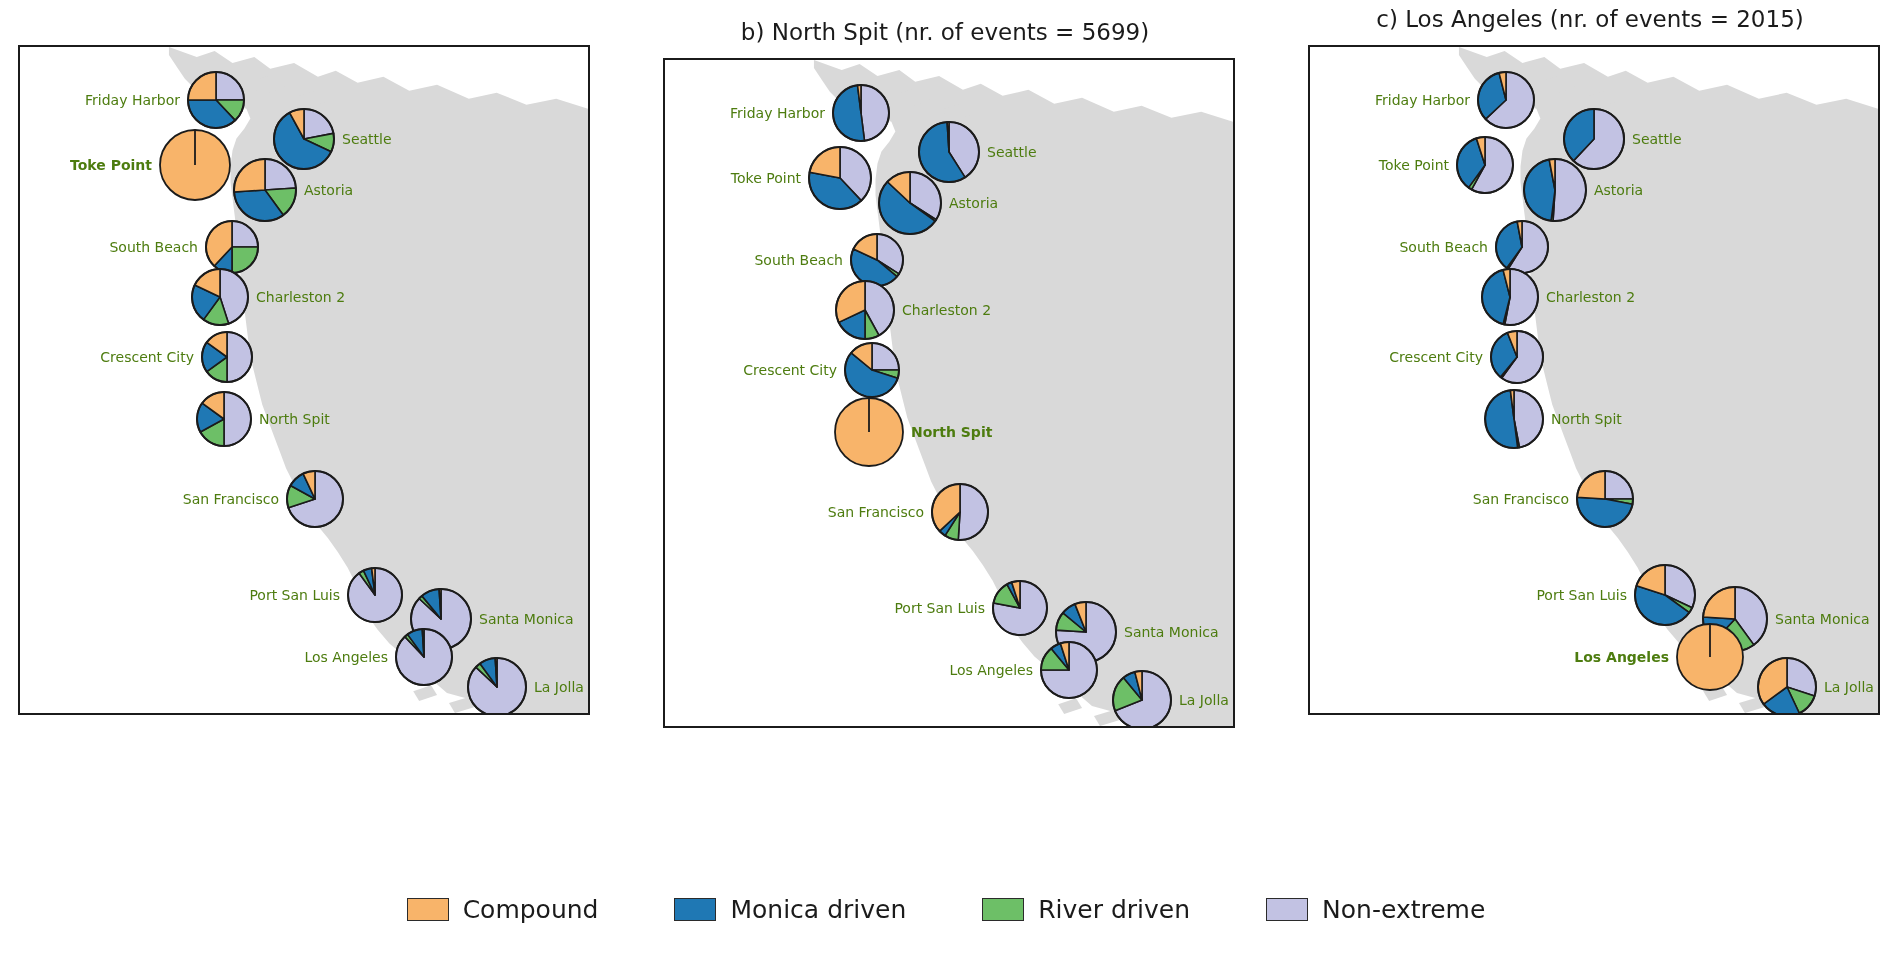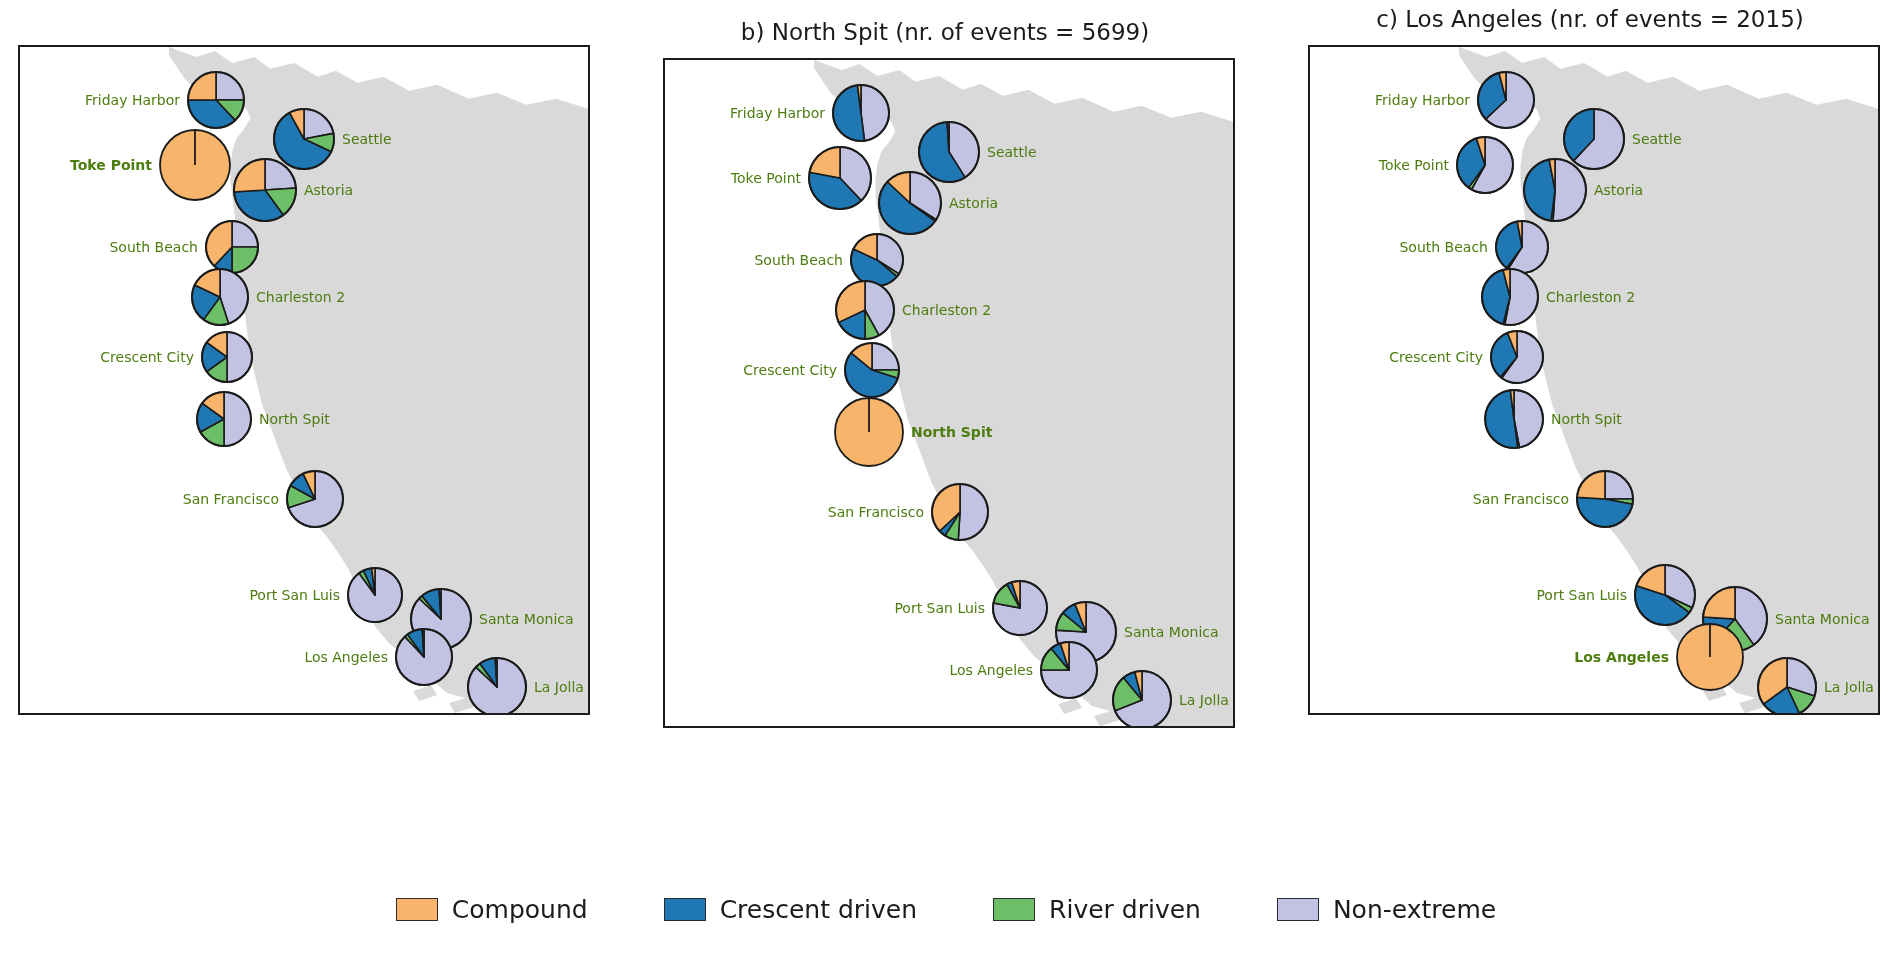--- a/index.html
+++ b/index.html
@@ -488,21 +488,21 @@
     </div>
   </div>
 
 <div id="legend">
     <div class="legend-item">
       <span class="legend-swatch" style="background: rgb(248, 180, 106);"></span>
       <span class="legend-text">Compound</span>
     </div>
     <div class="legend-item">
       <span class="legend-swatch" style="background: rgb(31, 120, 180);"></span>
-      <span class="legend-text">Crescent driven</span>
+      <span class="legend-text">Monica driven</span>
     </div>
     <div class="legend-item">
       <span class="legend-swatch" style="background: rgb(109, 191, 103);"></span>
       <span class="legend-text">River driven</span>
     </div>
     <div class="legend-item">
       <span class="legend-swatch" style="background: rgb(194, 194, 227);"></span>
       <span class="legend-text">Non-extreme</span>
     </div>
   </div>

